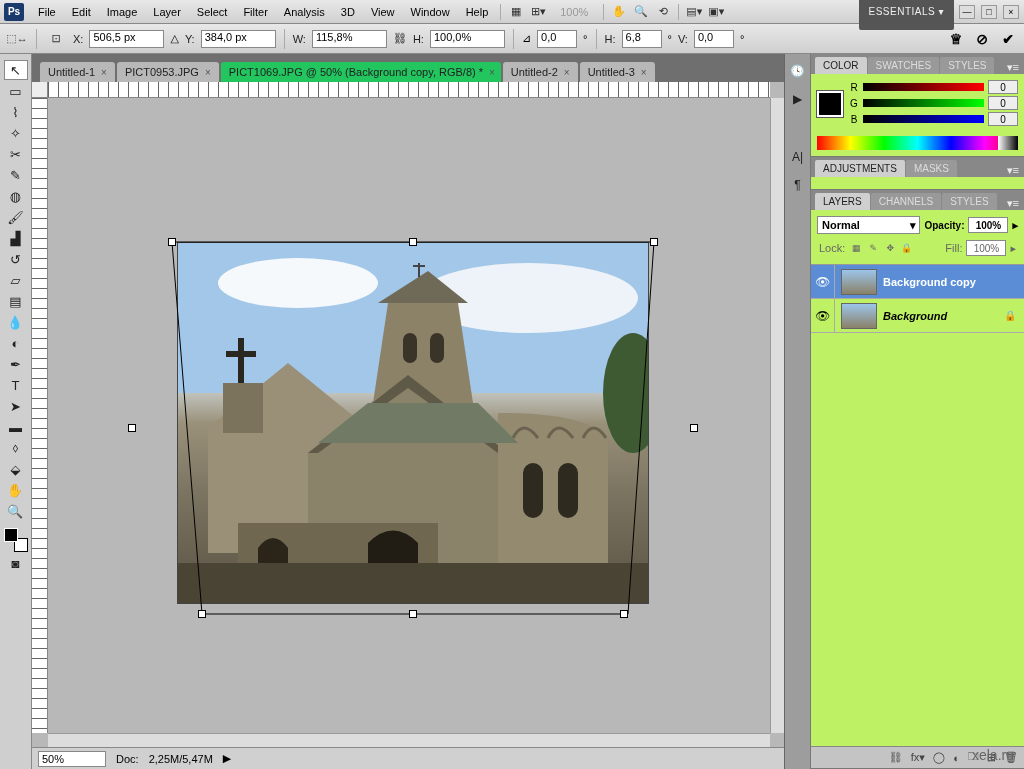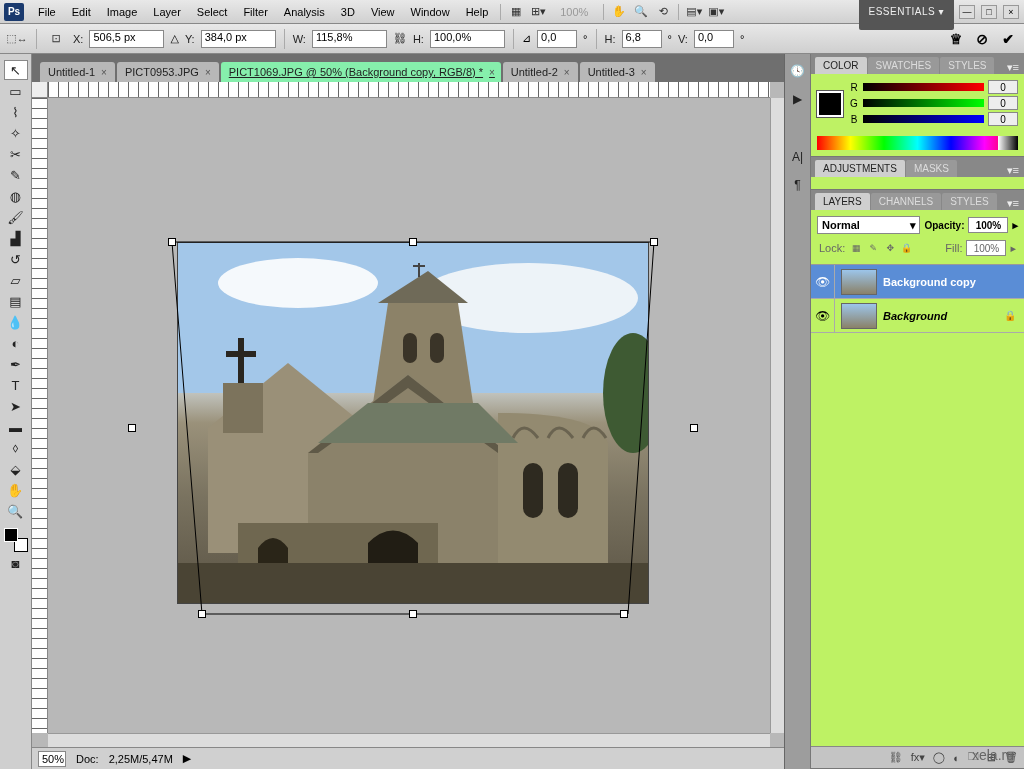--- a/index.html
+++ b/index.html
@@ -31,21 +31,21 @@
 .tool { width: 24px; height: 20px; display: flex; align-items: center; justify-content: center; color: #222; border: 1px solid transparent; font-size: 13px; }
 .tool.sel { background: #fff; border: 1px solid #888; }
 .swatch-pair { width: 24px; height: 24px; position: relative; margin-top: 6px; }
 .swatch-fg { position: absolute; width: 14px; height: 14px; background: #000; border: 1px solid #fff; top: 0; left: 0; z-index: 2; }
 .swatch-bg { position: absolute; width: 14px; height: 14px; background: #fff; border: 1px solid #000; bottom: 0; right: 0; }
 
 
 .docarea { flex: 1; display: flex; flex-direction: column; background: #a0a0a0; }
 .tabs { height: 28px; background: #6f6f6f; display: flex; align-items: flex-end; padding-left: 8px; }
 .tab { background: #b8b8b8; padding: 4px 8px; margin-right: 2px; border-radius: 3px 3px 0 0; display: flex; align-items: center; gap: 6px; color: #222; max-width: 280px; white-space: nowrap; overflow: hidden; }
-.tab.active { background: #86efac; text-decoration: underline; }
+.tab.active { background: #22c55e; }
 .tab-close { font-size: 10px; color: #555; }
 
 .canvas-wrap { flex: 1; position: relative; overflow: hidden; background: #b8b8b8; display: flex; }
 .ruler-h { position: absolute; top: 0; left: 16px; right: 14px; height: 16px; background: #fff; border-bottom: 1px solid #888; }
 .ruler-v { position: absolute; top: 16px; left: 0; bottom: 14px; width: 16px; background: #fff; border-right: 1px solid #888; }
 .ruler-corner { position: absolute; top: 0; left: 0; width: 16px; height: 16px; background: #eee; border-right: 1px solid #888; border-bottom: 1px solid #888; }
 .ruler-h::before, .ruler-v::before { content: ""; position: absolute; background: repeating-linear-gradient(to right, #666 0 1px, transparent 1px 10px); inset: 0; }
 .ruler-v::before { background: repeating-linear-gradient(to bottom, #666 0 1px, transparent 1px 10px); }
 
 .canvas-inner { position: absolute; left: 16px; top: 16px; right: 14px; bottom: 24px; overflow: hidden; }
@@ -58,21 +58,21 @@
 .h-tl { top: 0; left: 40px; }
 .h-tm { top: 0; left: 50%; margin-left: -4px; }
 .h-tr { top: 0; right: 40px; }
 .h-ml { top: 50%; left: 0; margin-top: -4px; }
 .h-mr { top: 50%; right: 0; margin-top: -4px; }
 .h-bl { bottom: 0; left: 70px; }
 .h-bm { bottom: 0; left: 50%; margin-left: -4px; }
 .h-br { bottom: 0; right: 70px; }
 
 .statusbar { height: 22px; background: #d0d0d0; border-top: 1px solid #888; display: flex; align-items: center; padding: 0 6px; gap: 10px; font-size: 10px; }
-.zoom-field { width: 28px; border: 1px solid #888; background: #fff; padding: 1px 3px; }
+.zoom-field { width: 68px; border: 1px solid #888; background: #fff; padding: 1px 3px; }
 .scrollbar-h { position: absolute; bottom: 0; left: 16px; right: 14px; height: 14px; background: #ddd; border-top: 1px solid #999; }
 .scrollbar-v { position: absolute; top: 16px; right: 0; bottom: 14px; width: 14px; background: #ddd; border-left: 1px solid #999; }
 
 
 .rightcol { width: 240px; background: #b8b8b8; display: flex; border-left: 1px solid #666; }
 .icon-strip { width: 26px; background: #9d9d9d; border-right: 1px solid #777; display: flex; flex-direction: column; align-items: center; padding-top: 8px; gap: 10px; }
 .strip-icon { width: 18px; height: 18px; display: flex; align-items: center; justify-content: center; font-size: 12px; color: #222; }
 .panels { flex: 1; display: flex; flex-direction: column; }
 .panel { background: #bef264; border-bottom: 1px solid #777; }
 .panel-tabs { height: 20px; background: #888; display: flex; align-items: flex-end; padding-left: 4px; }

